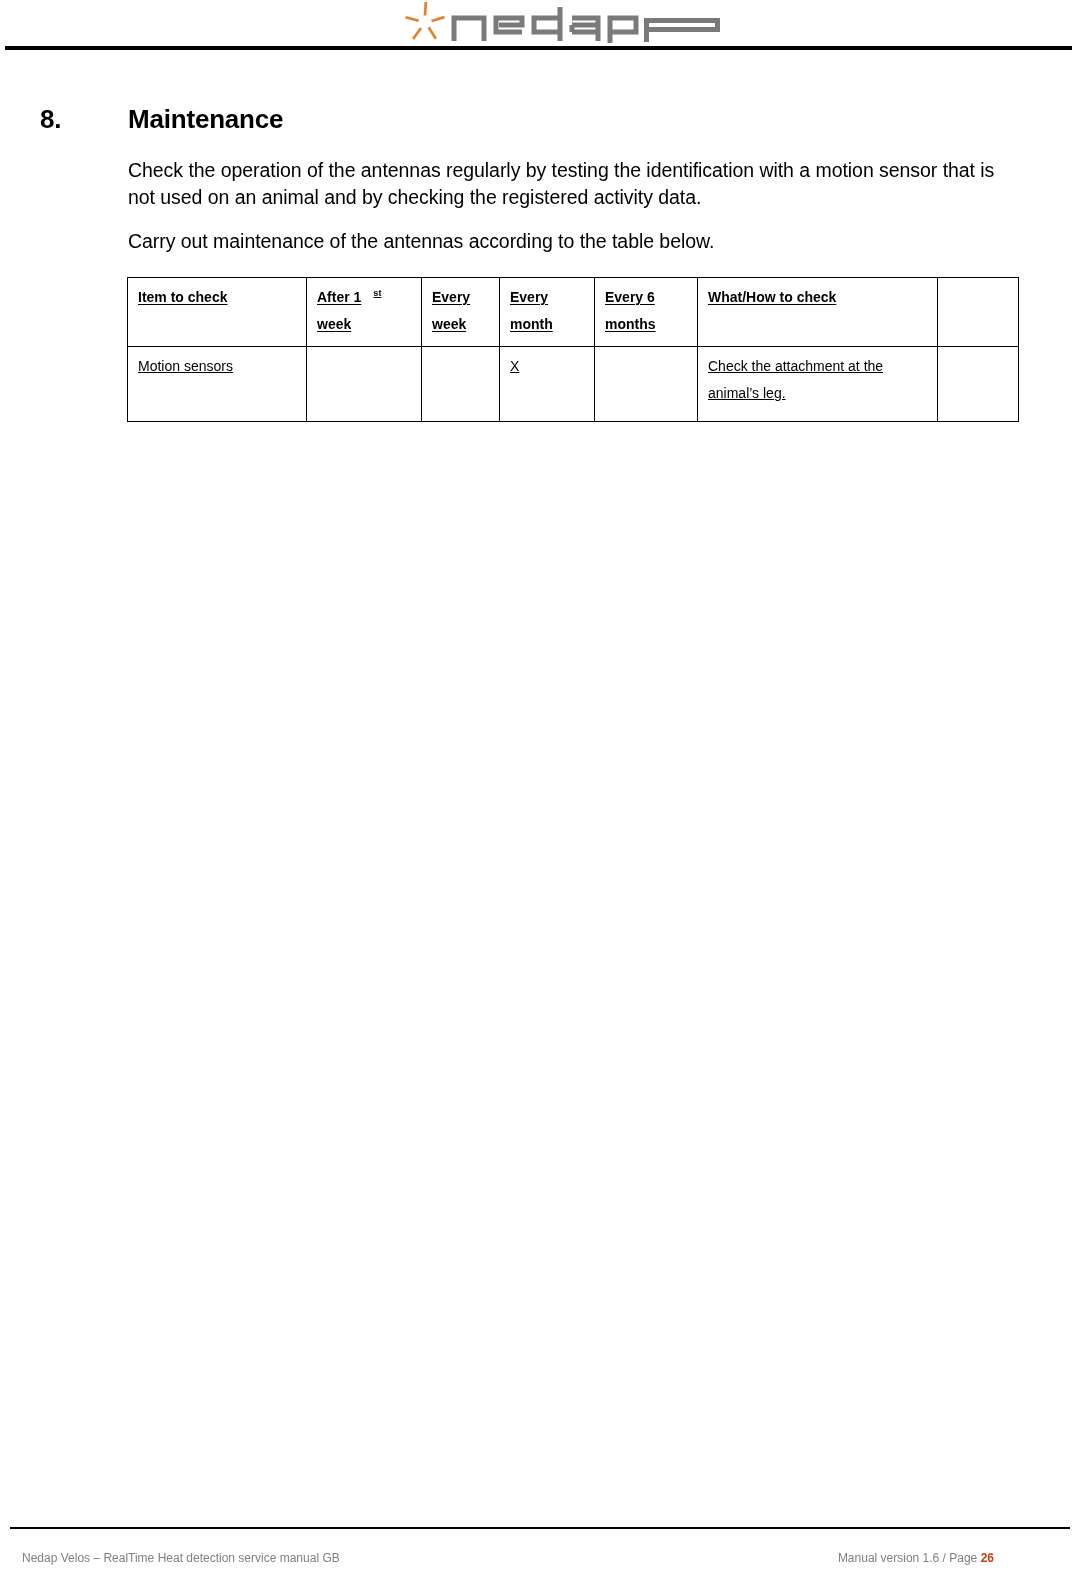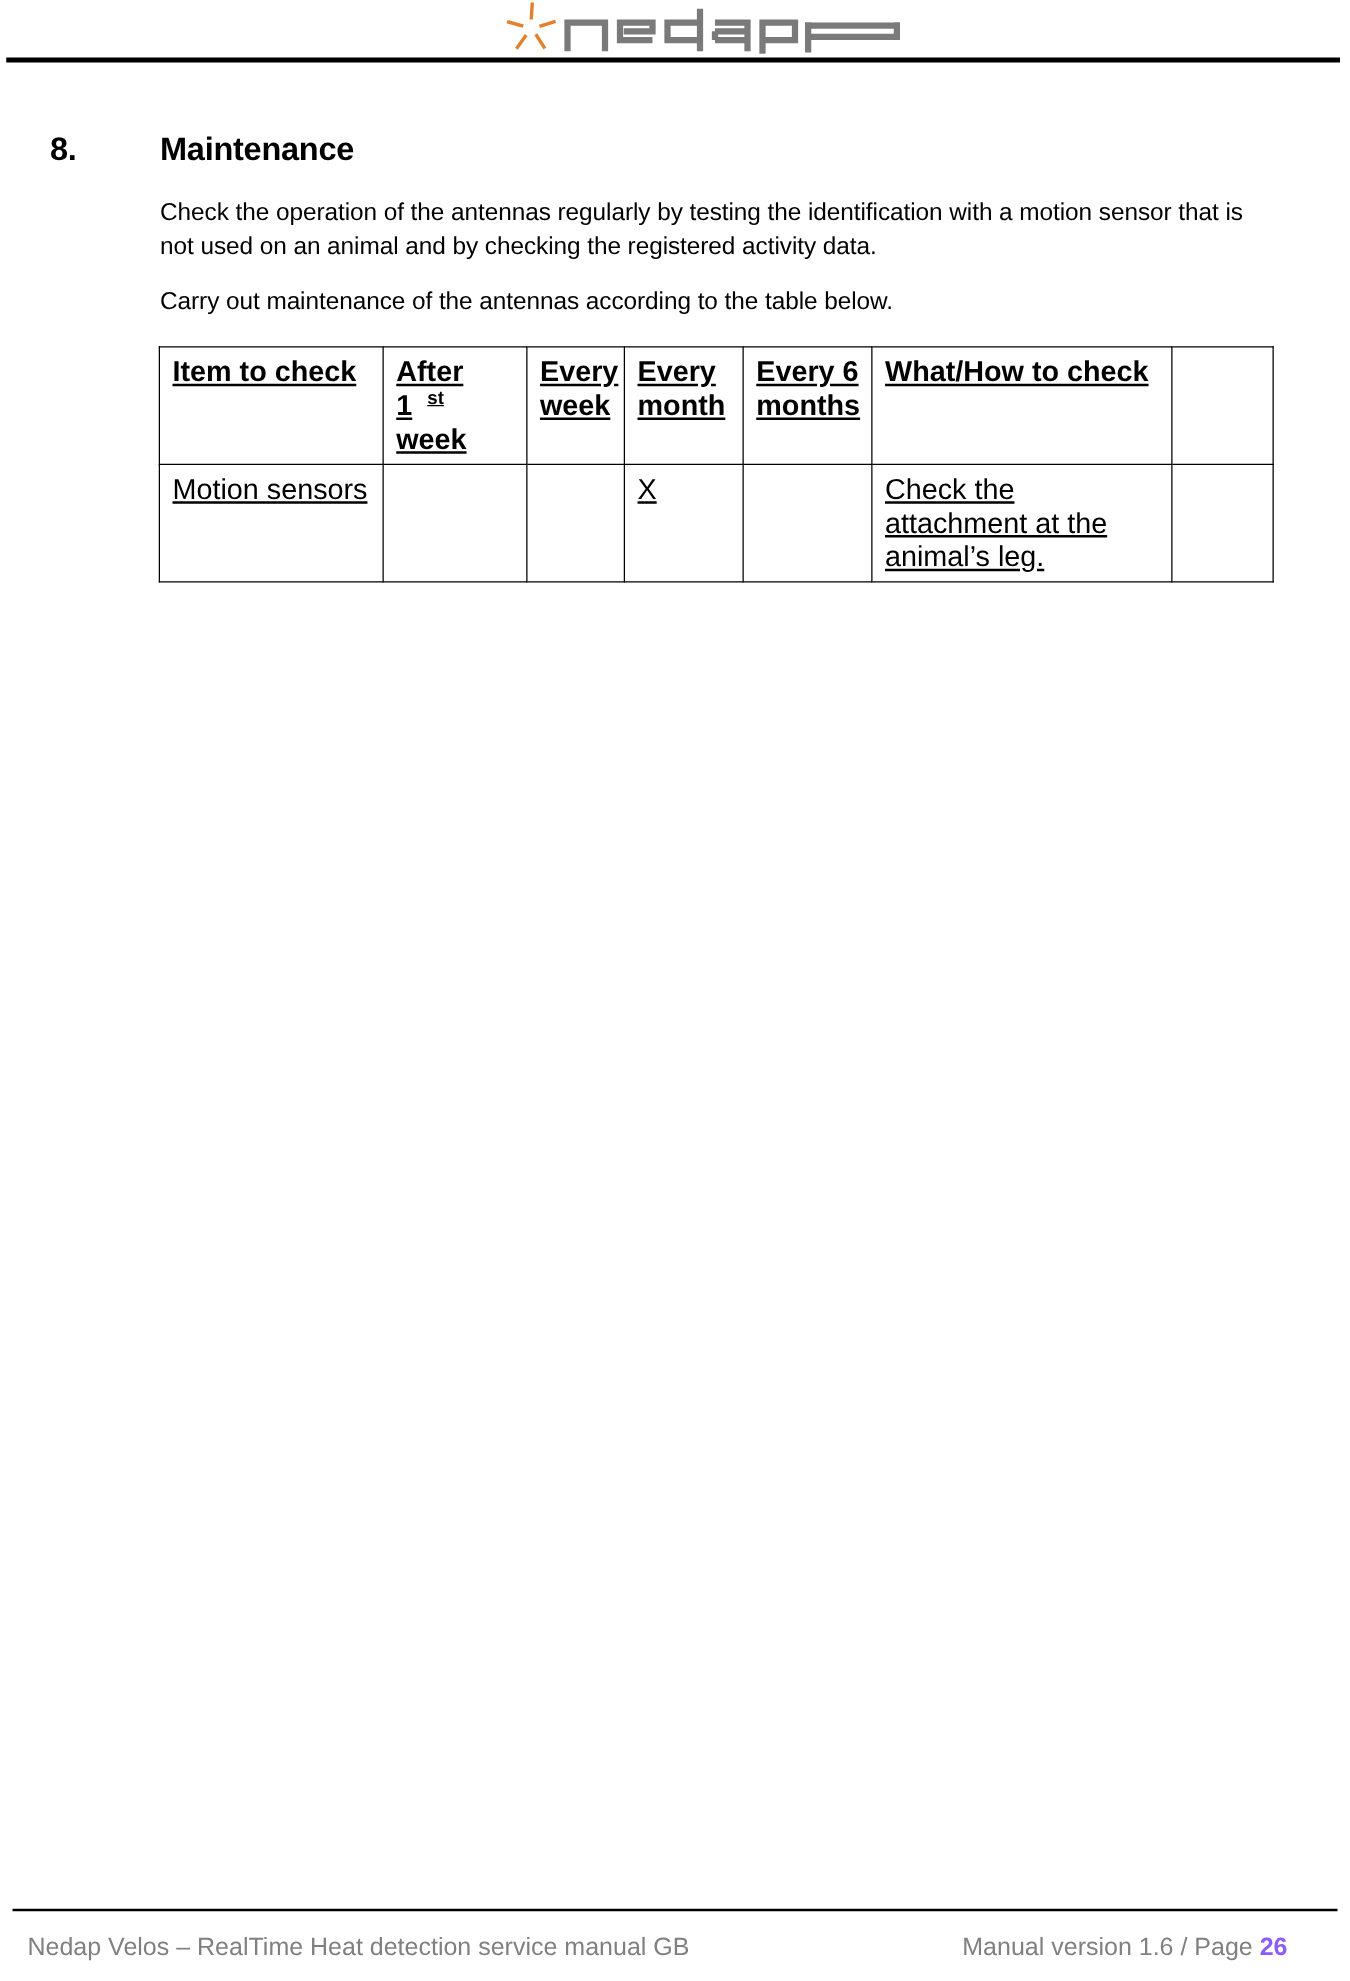--- a/index.html
+++ b/index.html
@@ -88,21 +88,21 @@
   .maint-table-wrap {
     position: absolute;
     left: 127px;
     top: 277px;
     width: 891px;
   }
   table.maint {
     border-collapse: collapse;
     table-layout: fixed;
     width: 891px;
-    font-size: 23px;
+    font-size: 14px;
   }
   table.maint th,
   table.maint td {
     border: 1.6px solid #000000;
     padding: 6px 9px 6px 10px;
     vertical-align: top;
     line-height: 27px;
     font-weight: normal;
     text-align: left;
   }
@@ -150,39 +150,38 @@
     height: 2px;
     background: #000000;
   }
   .page-footer {
     position: absolute;
     left: 0;
     top: 1540px;
     width: 1016px;
     height: 40px;
     color: #808080;
-    font-size: 20px;
+    font-size: 12px;
     line-height: 28px;
-    padding-left: 36px;
   }
   .footer-left {
     position: absolute;
     left: 22px;
     top: 4px;
     white-space: nowrap;
   }
   .footer-right {
     position: absolute;
     right: 22px;
     top: 4px;
     white-space: nowrap;
   }
   .footer-right .pageno {
     font-weight: bold;
-    color: #8b5cf6;
+    color: #c2410c;
   }
 </style>
 </head>
 <body>
 
 <div class="page">
 
   <div class="page-header">
     <div class="logo">
       <svg width="322" height="42" viewBox="0 0 322 42" xmlns="http://www.w3.org/2000/svg">

